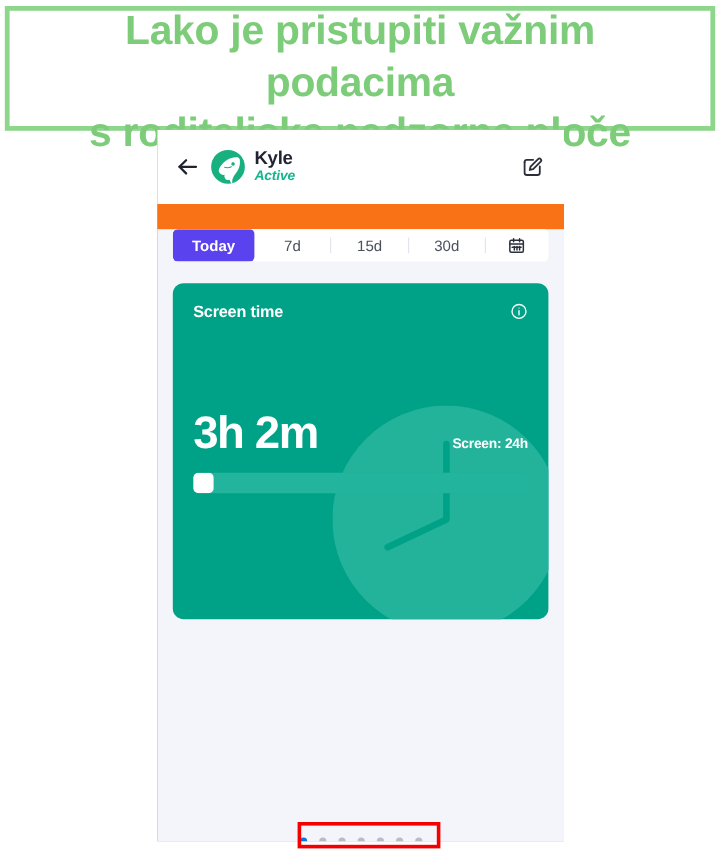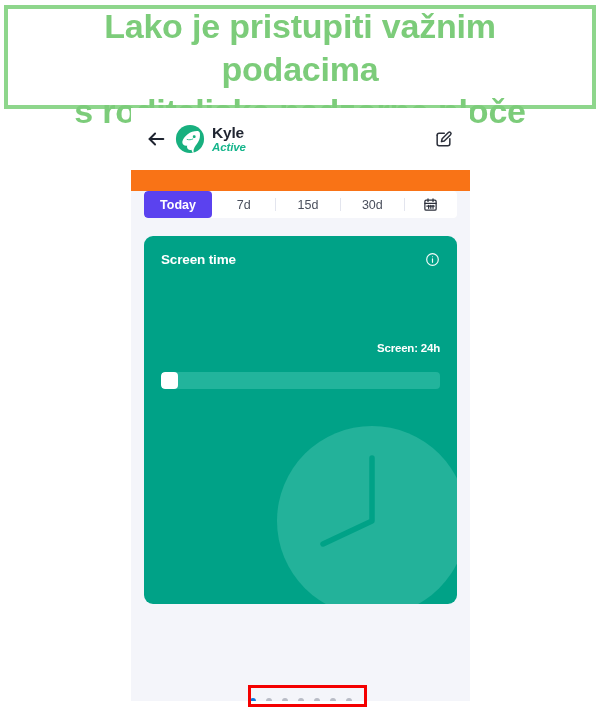--- a/index.html
+++ b/index.html
@@ -157,21 +157,21 @@
     align-self: center;
     height: 13px;
   }
   .range-tab.cal-tab { flex: 0 0 52px; }
   .cal-icon { width: 15px; height: 15px; color: #2b2f3a; }
 
   
   .card {
     position: relative;
     margin-top: 18px;
-    height: 368px;
+    height: 280px;
     background: #00a287;
     border-radius: 9px;
     overflow: hidden;
   }
   .card-deco {
     position: absolute;
     right: -10px;
     bottom: -12px;
     width: 190px;
     height: 190px;
@@ -347,20 +347,21 @@
             <div class="card-title">Screen time</div>
             <div class="spacer"></div>
             <svg class="info-icon" viewBox="0 0 24 24" fill="none" stroke="currentColor" stroke-width="1.9" stroke-linecap="round" stroke-linejoin="round">
               <circle cx="12" cy="12" r="9.3"></circle>
               <line x1="12" y1="11" x2="12" y2="16.5"></line>
               <circle cx="12" cy="7.6" r="0.9" fill="currentColor" stroke="none"></circle>
             </svg>
           </div>
 
           <div class="metric-row">
+            <div class="metric-value">3h 2m</div>
             <div class="spacer"></div>
             <div class="metric-limit">Screen: 24h</div>
           </div>
 
           <div class="progress-track">
             <div class="progress-fill"></div>
           </div>
         </div>
       </div>
 

